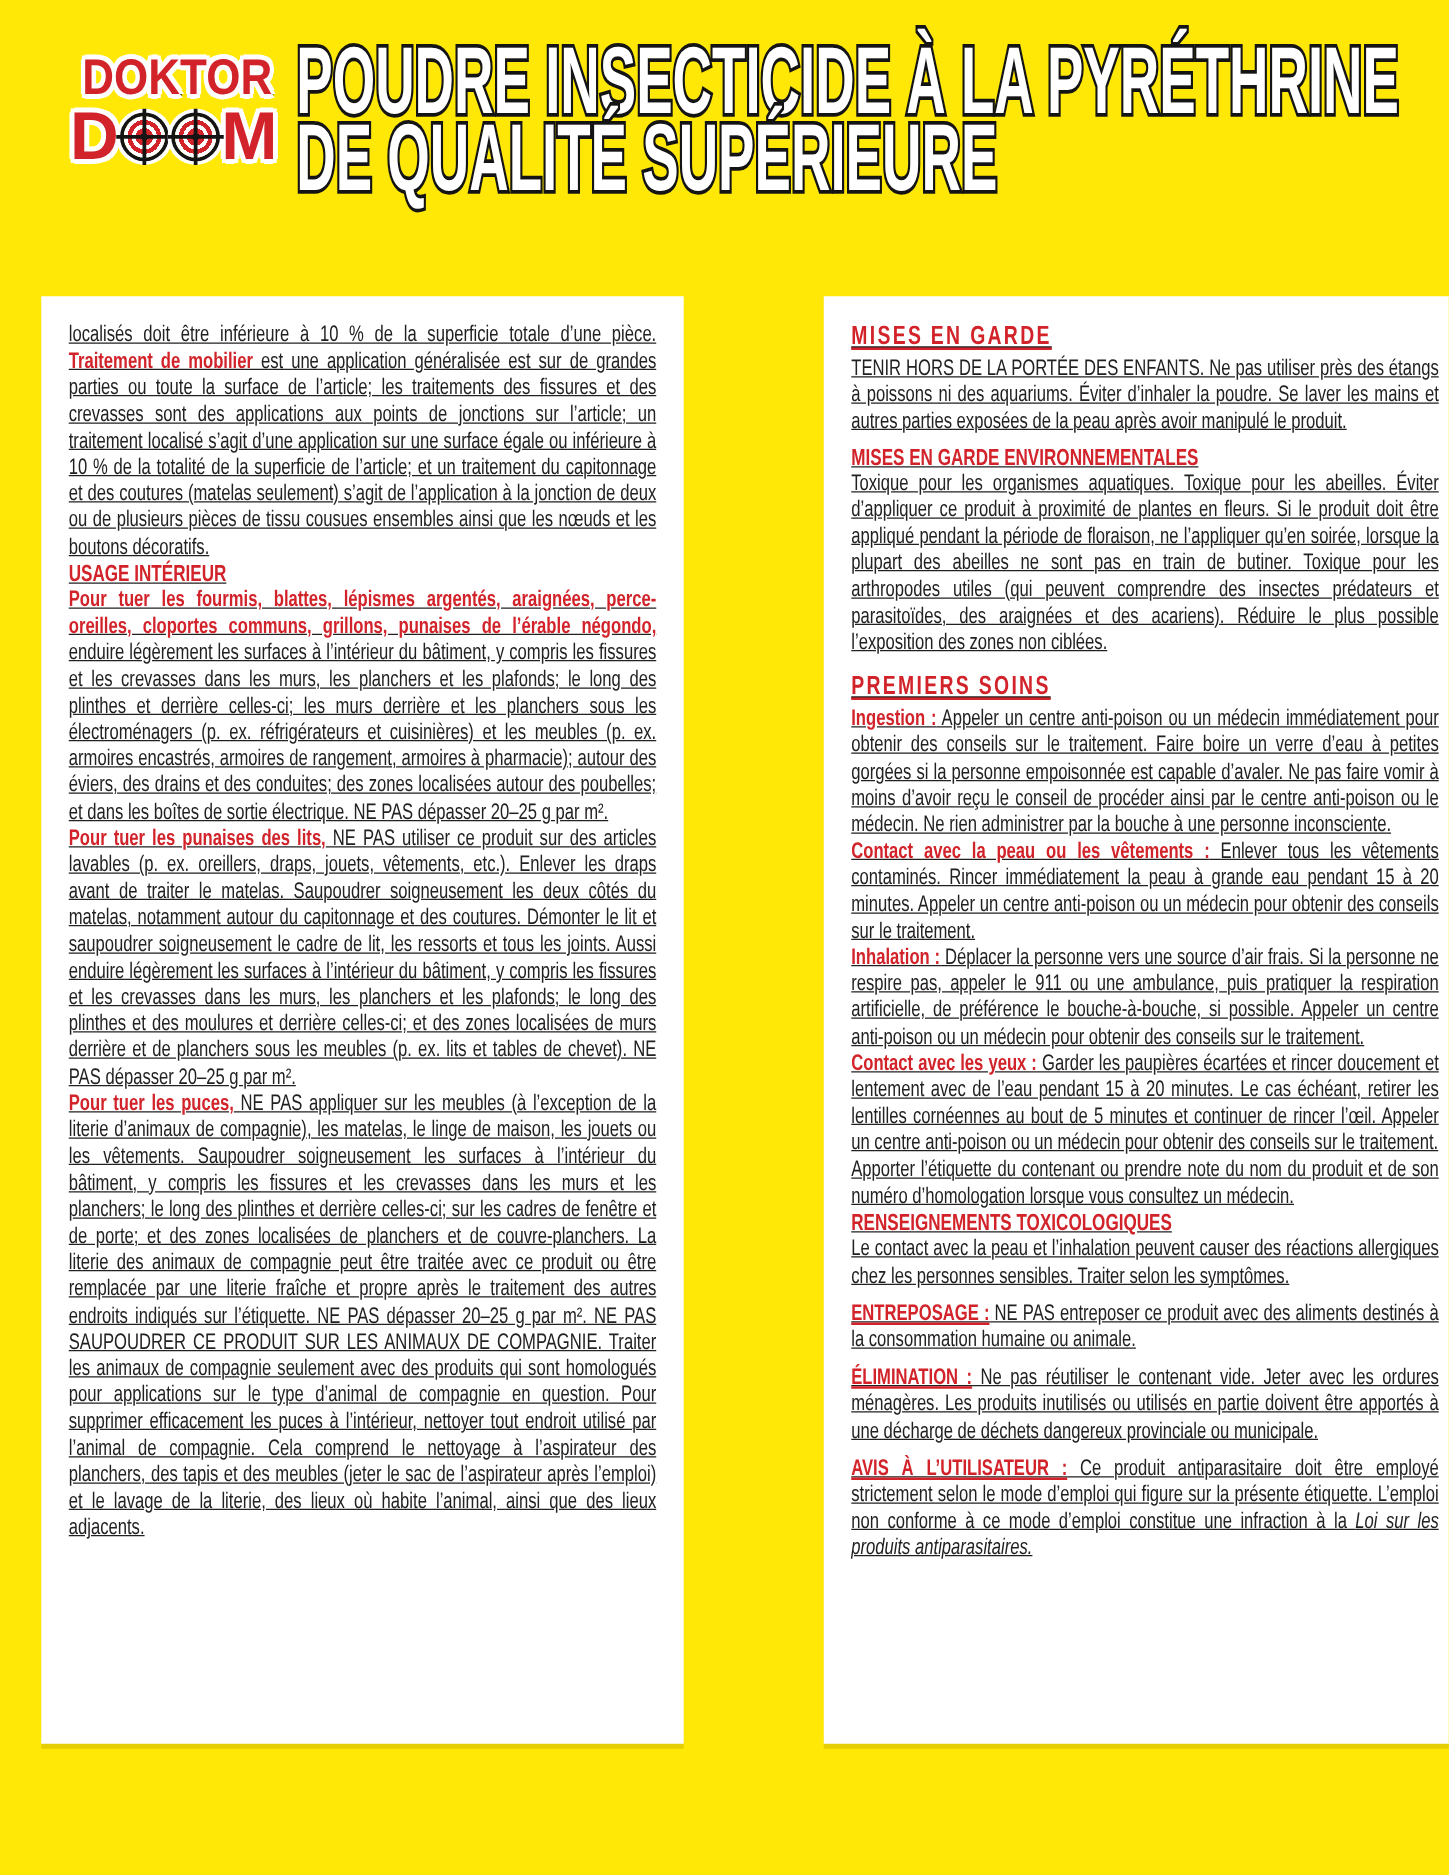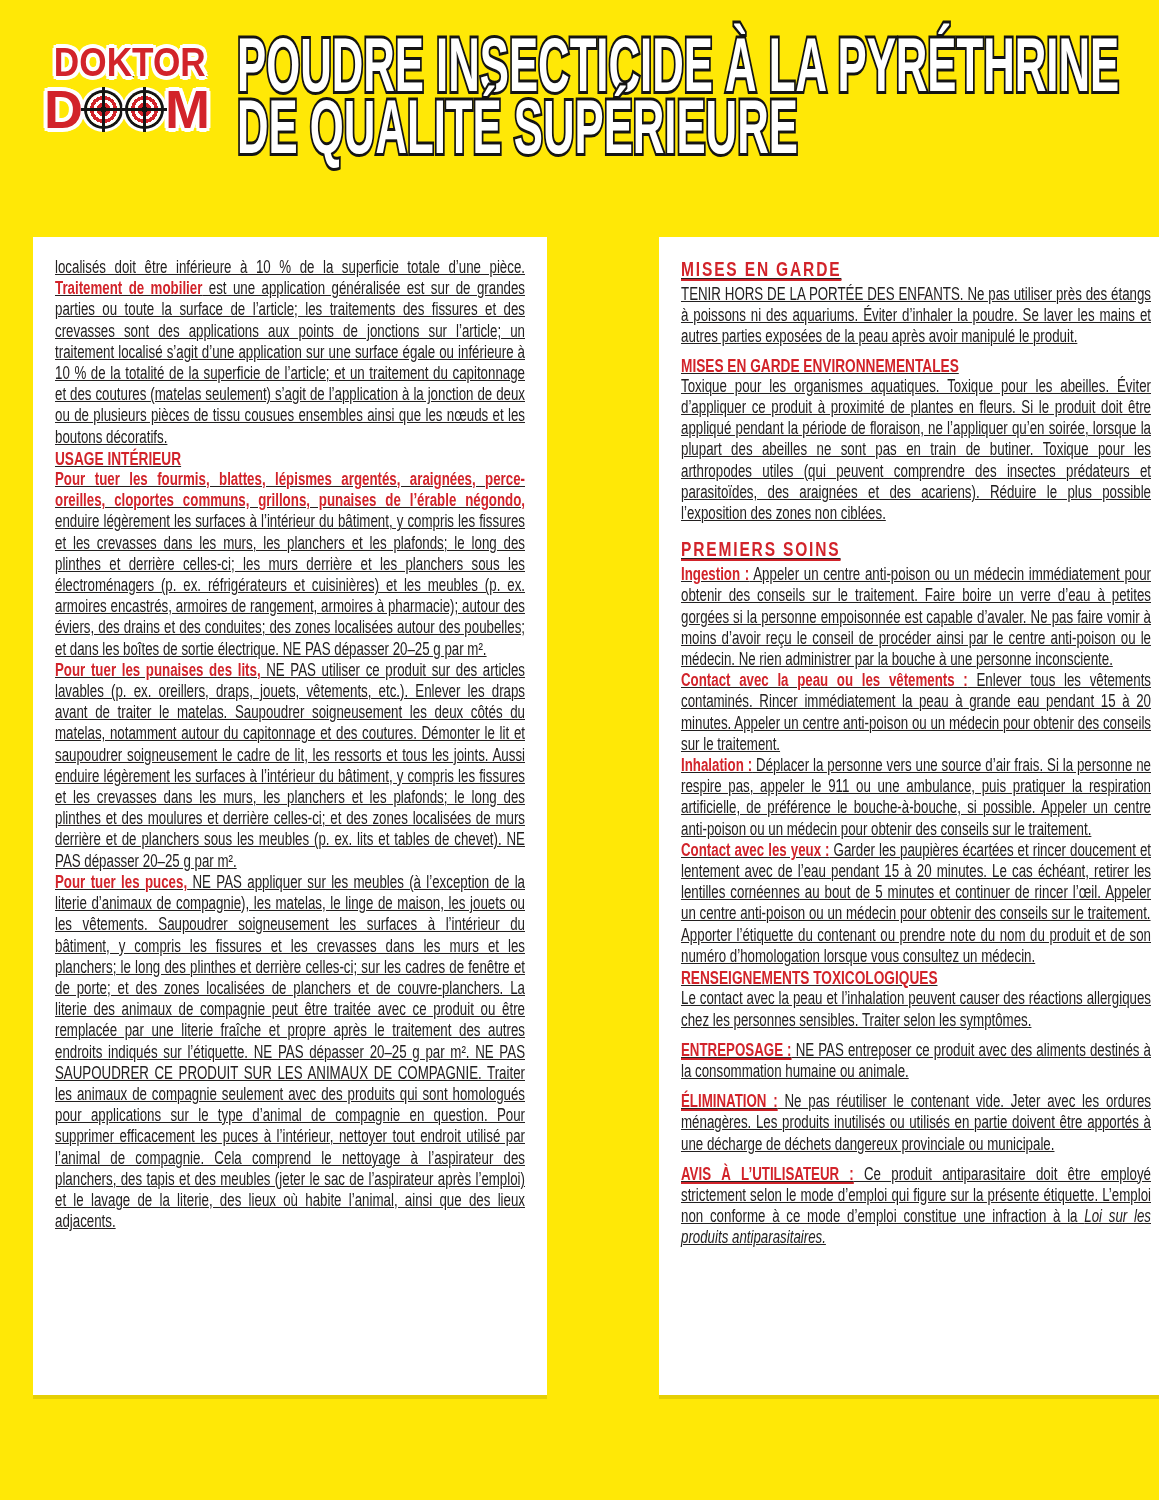--- a/index.html
+++ b/index.html
@@ -1,21 +1,21 @@
 <!DOCTYPE html>
 <html><head>
 <meta charset="utf-8">
 <style>
   html,body{margin:0;padding:0;}
   body{
     width:1159px;height:1500px;background:#FFE806;position:relative;overflow:hidden;
     font-family:"Liberation Sans","DejaVu Sans",sans-serif;color:#232020;
   }
   
-  .logo{position:absolute;left:44px;top:42px;width:195px;text-align:center;}
+  .logo{position:absolute;left:56px;top:42px;width:195px;text-align:center;}
   .logo-doktor{
     font-size:40px;font-weight:900;color:#D2232A;letter-spacing:0px;line-height:40px;
     -webkit-text-stroke:2.5px #141414;paint-order:stroke fill;
     text-shadow:-4px 0 0 #fff,4px 0 0 #fff,0 -4px 0 #fff,0 4px 0 #fff,-3px -3px 0 #fff,3px 3px 0 #fff,-3px 3px 0 #fff,3px -3px 0 #fff;
     transform:scaleX(.88);transform-origin:0 50%;white-space:nowrap;
   }
   .logo-doom{
     margin-top:2px;font-size:54px;font-weight:900;color:#D2232A;line-height:50px;
     -webkit-text-stroke:3px #141414;paint-order:stroke fill;white-space:nowrap;
     text-shadow:-4px 0 0 #fff,4px 0 0 #fff,0 -4px 0 #fff,0 4px 0 #fff,-3px -3px 0 #fff,3px 3px 0 #fff,-3px 3px 0 #fff,3px -3px 0 #fff;

